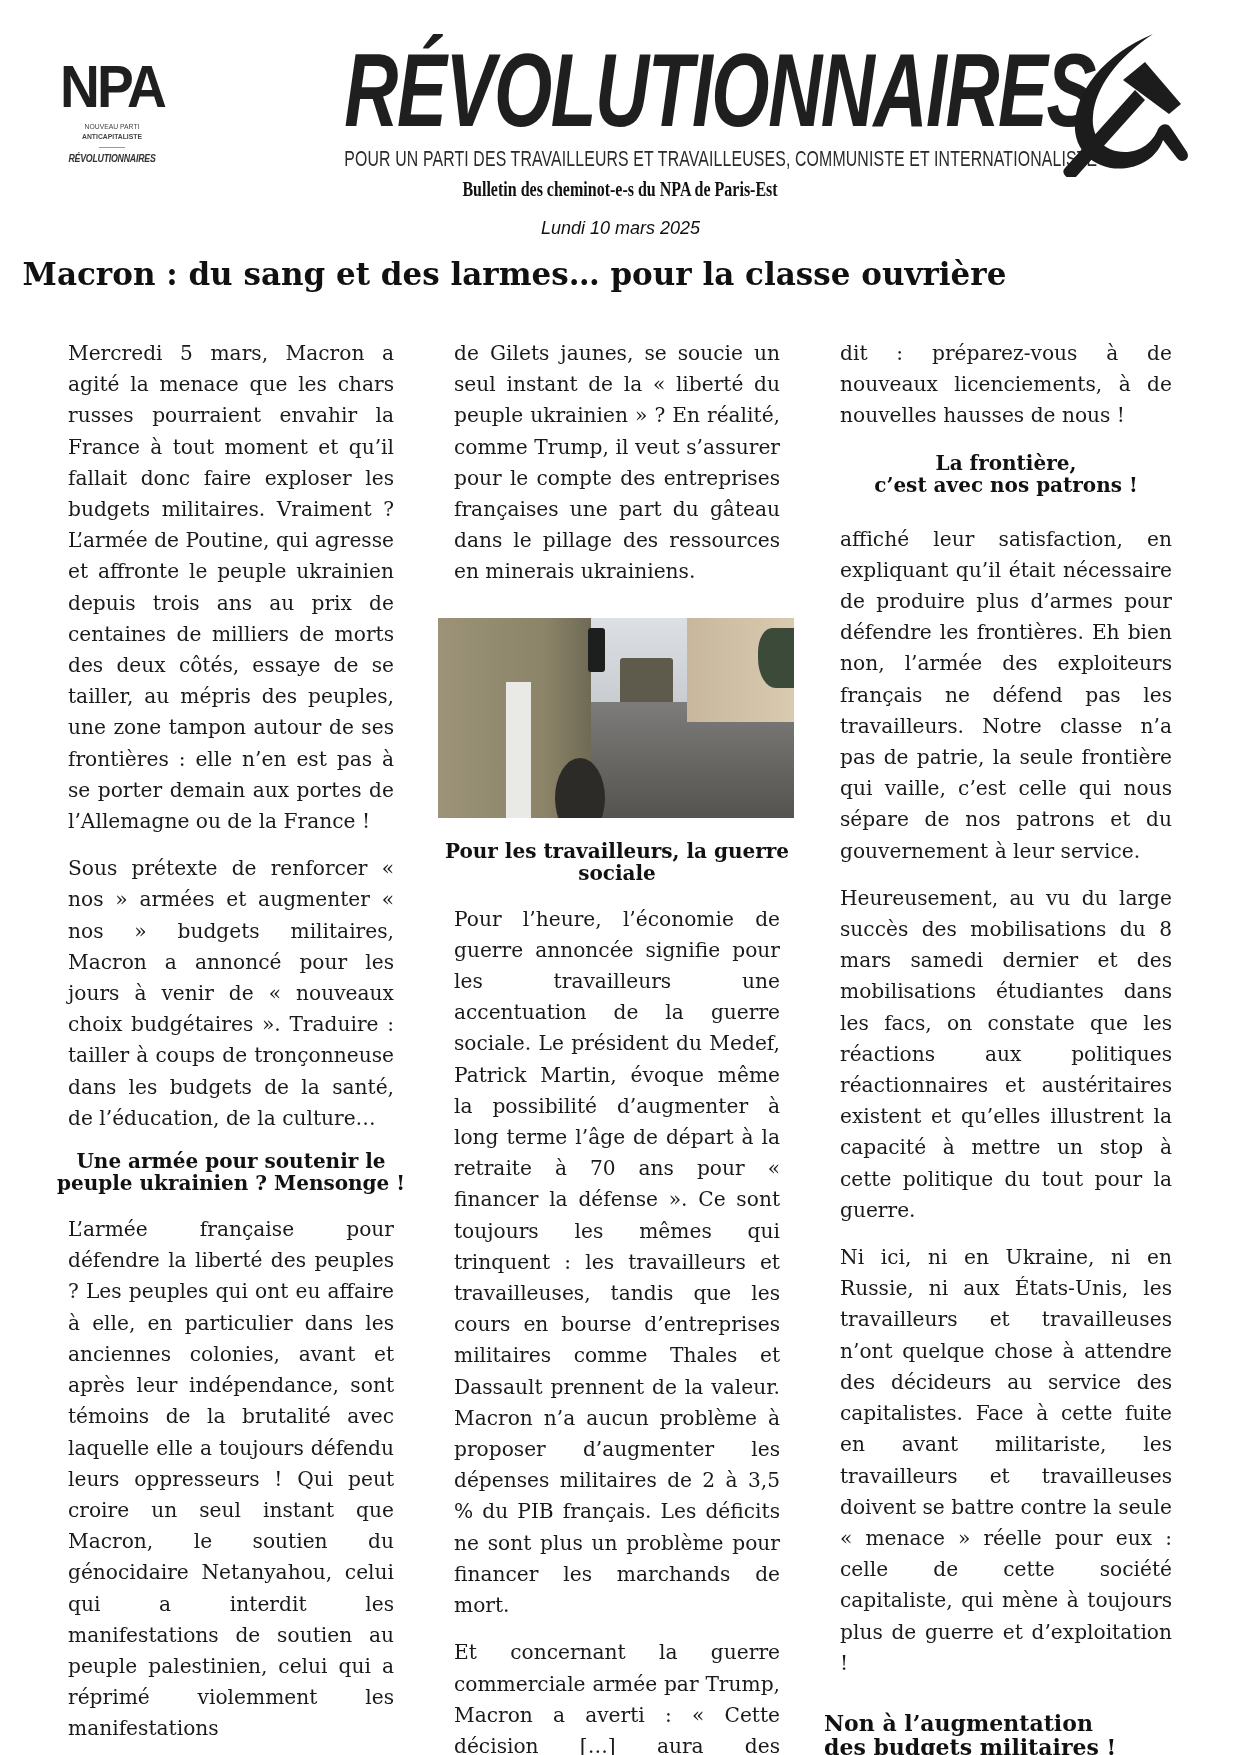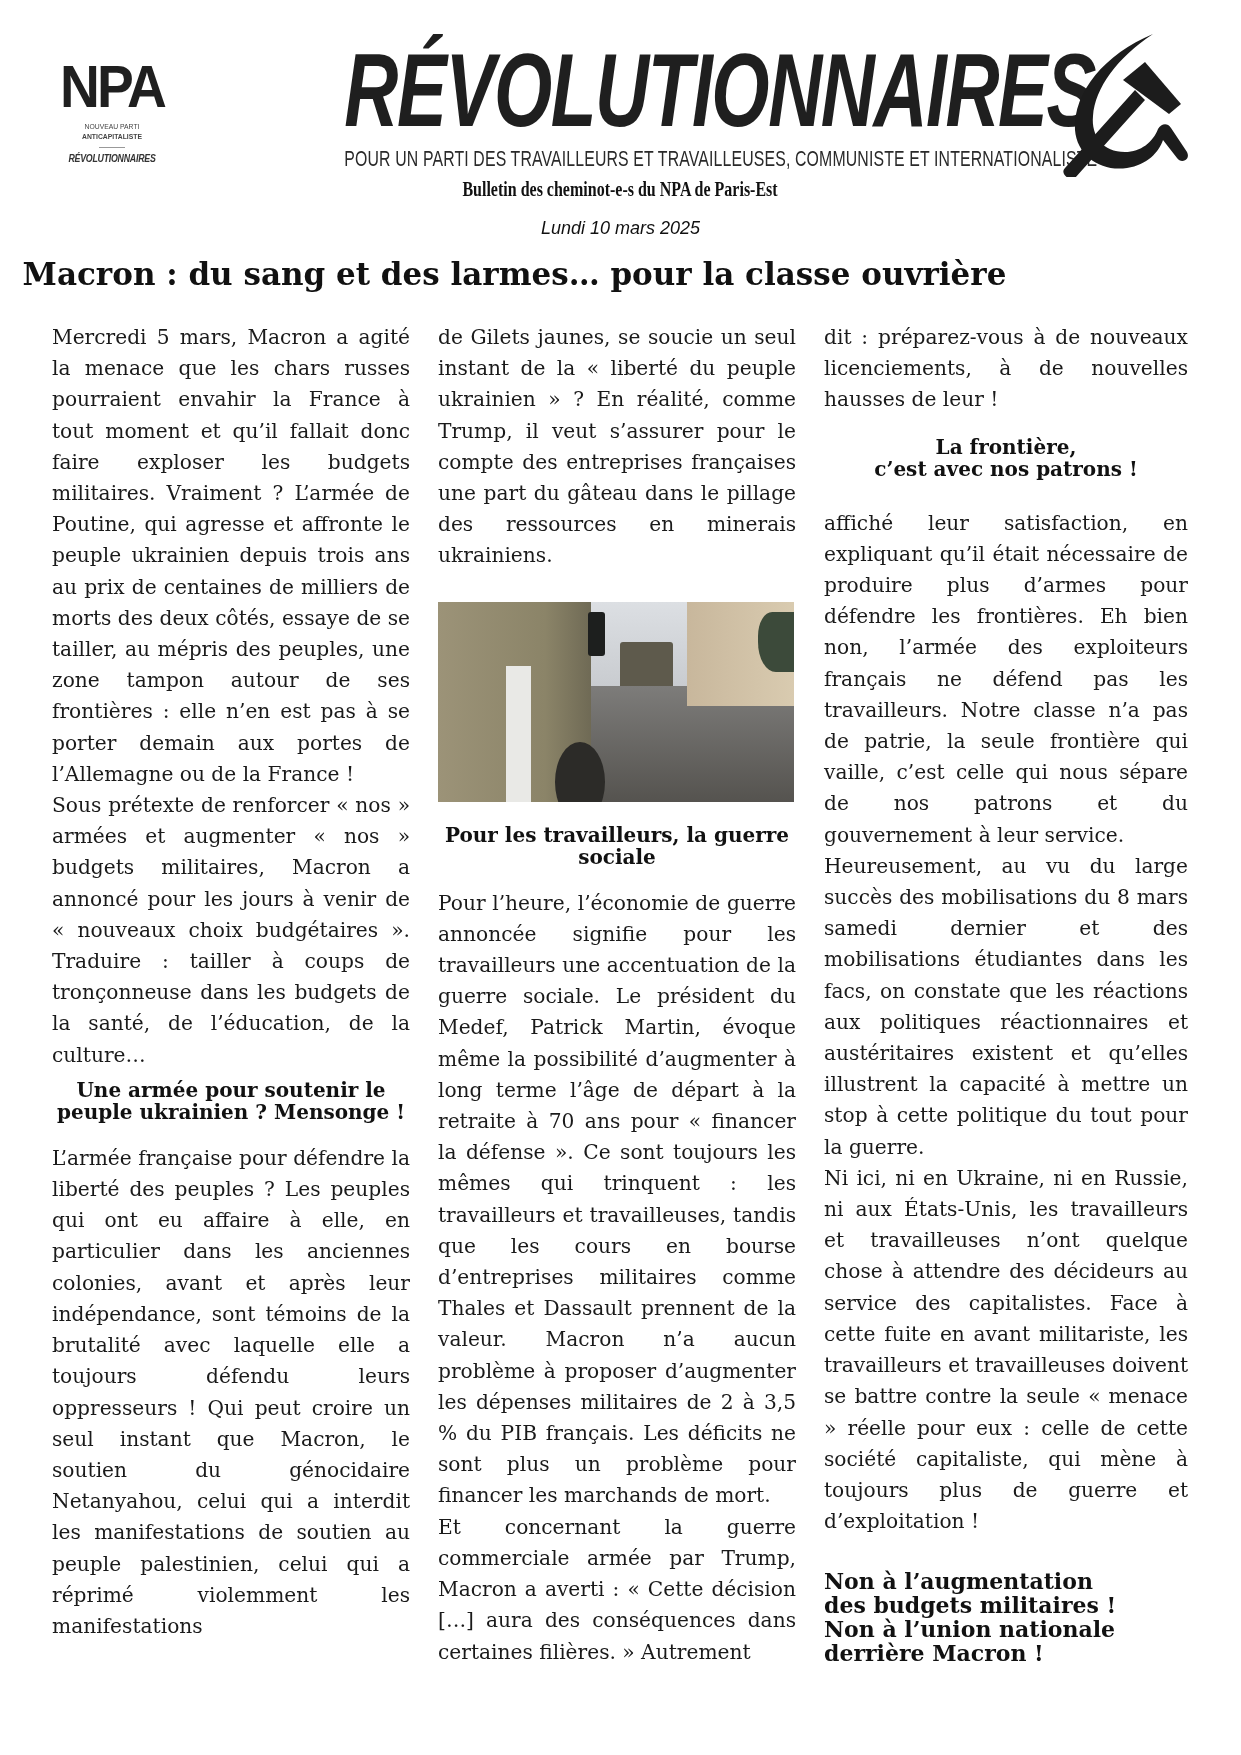--- a/index.html
+++ b/index.html
@@ -19,21 +19,21 @@
   .bulletin { position: absolute; left: 0; width: 1241px; top: 178px; text-align: center; font-family: Liberation Serif, serif; font-weight: 700; font-size: 20px; color: #111; }
   .bulletin span { display: inline-block; transform: scaleX(0.8); }
   .date { position: absolute; left: 0; width: 1241px; top: 210px; text-align: center; font-family: "Liberation Sans", sans-serif; font-style: italic; font-size: 18px; color: #111; margin-top: 8px; }
 
   .hammer { position: absolute; left: 1045px; top: 32px; width: 150px; height: 145px; }
 
   .headline { position: absolute; left: 0; width: 1029px; top: 256px; text-align: center; font-family: "DejaVu Serif", serif; font-weight: 700; font-size: 31px; color: #111; }
 
   
   .col { position: absolute; top: 322px; font-family: "DejaVu Serif", serif; font-size: 20.2px; line-height: 31.2px; color: #1a1a1a; }
-  .col p { margin: 0; text-align: justify; }
+  .col p { margin: 16px; text-align: justify; }
   .col1 { left: 52px; width: 358px; }
   .col2 { left: 438px; width: 358px; }
   .col3 { left: 824px; width: 364px; }
 
   .subhead { text-align: center; font-weight: 700; font-size: 20px; line-height: 22px; margin: 8px 0 20px; color: #111; }
   .col3 .subhead.first { margin: 20px 0 28px; }
   .slogan { text-align: left; font-weight: 700; font-size: 22px; line-height: 24px; color: #111; }
   .slogan.s1 { margin-top: 32px; }
   .slogan.s2 { }
 
@@ -97,21 +97,21 @@
     <div class="z"></div>
     <div class="mirror"></div>
     <div class="wheel"></div>
   </div>
   <div class="subhead">Pour les travailleurs, la guerre sociale</div>
   <p>Pour l’heure, l’économie de guerre annoncée signifie pour les travailleurs une accentuation de la guerre sociale. Le président du Medef, Patrick Martin, évoque même la possibilité d’augmenter à long terme l’âge de départ à la retraite à 70 ans pour « financer la défense ». Ce sont toujours les mêmes qui trinquent : les travailleurs et travailleuses, tandis que les cours en bourse d’entreprises militaires comme Thales et Dassault prennent de la valeur. Macron n’a aucun problème à proposer d’augmenter les dépenses militaires de 2 à 3,5 % du PIB français. Les déficits ne sont plus un problème pour financer les marchands de mort.</p>
   <p>Et concernant la guerre commerciale armée par Trump, Macron a averti : « Cette décision […] aura des conséquences dans certaines filières. » Autrement</p>
 </div>
 
 <div class="col col3">
-  <p>dit : préparez-vous à de nouveaux licenciements, à de nouvelles hausses de leur !</p>
+  <p>dit : préparez-vous à de nouveaux licenciements, à de nouvelles hausses de nous !</p>
   <div class="subhead first">
     <div>La frontière,</div>
     <div>c’est avec nos patrons !</div>
   </div>
   <p>affiché leur satisfaction, en expliquant qu’il était nécessaire de produire plus d’armes pour défendre les frontières. Eh bien non, l’armée des exploiteurs français ne défend pas les travailleurs. Notre classe n’a pas de patrie, la seule frontière qui vaille, c’est celle qui nous sépare de nos patrons et du gouvernement à leur service.</p>
   <p>Heureusement, au vu du large succès des mobilisations du 8 mars samedi dernier et des mobilisations étudiantes dans les facs, on constate que les réactions aux politiques réactionnaires et austéritaires existent et qu’elles illustrent la capacité à mettre un stop à cette politique du tout pour la guerre.</p>
   <p>Ni ici, ni en Ukraine, ni en Russie, ni aux États-Unis, les travailleurs et travailleuses n’ont quelque chose à attendre des décideurs au service des capitalistes. Face à cette fuite en avant militariste, les travailleurs et travailleuses doivent se battre contre la seule « menace » réelle pour eux : celle de cette société capitaliste, qui mène à toujours plus de guerre et d’exploitation !</p>
   <div class="slogan s1">
     <div>Non à l’augmentation</div>
     <div>des budgets militaires !</div>

